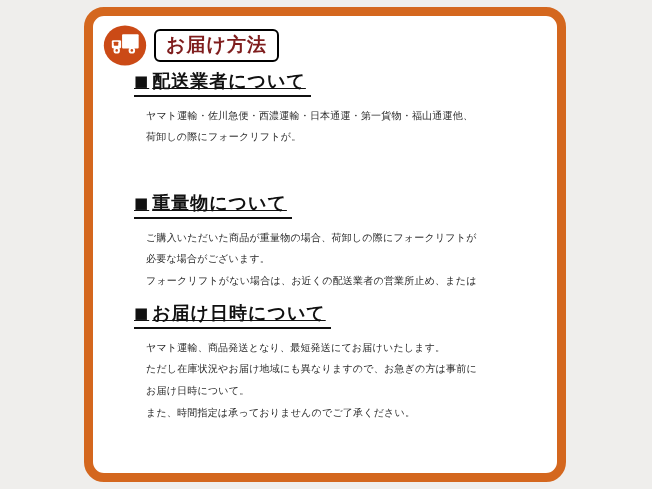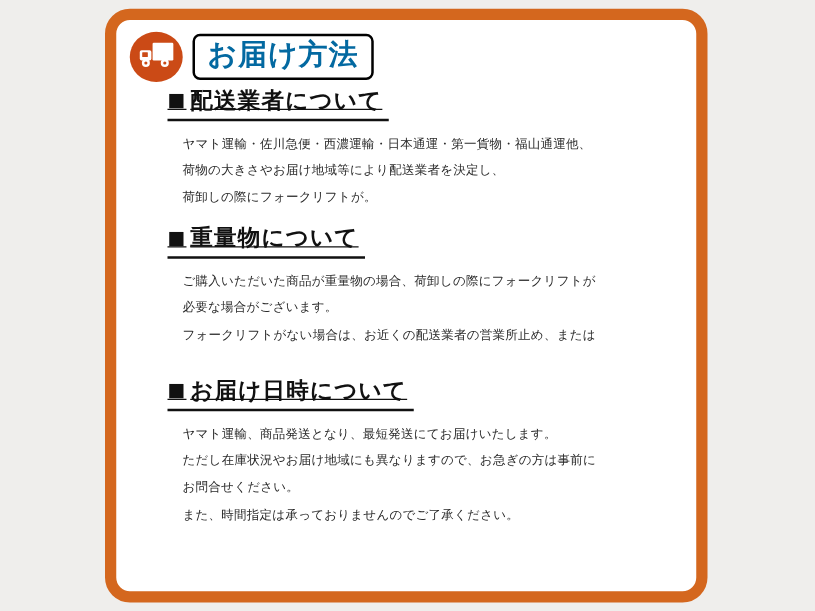--- a/index.html
+++ b/index.html
@@ -36,33 +36,33 @@
   .icon-circle{
     width:44px; height:41px;
     display:inline-block;
     flex:0 0 auto;
   }
   .title-box{
     display:inline-block;
     border:2.5px solid #000;
     border-radius:6px;
     padding:2px 10px 4px 10px;
-    font-size:23px;
+    font-size:19px;
     font-weight:bold;
-    color:#0369a1;
+    color:#7f1d1d;
     letter-spacing:1px;
     line-height:1.2;
     background:#fff;
   }
   .sec{
     position:absolute;
     left:41px;
   }
   .sec-1{top:54px;}
-  .sec-2{top:164px;}
+  .sec-2{top:176px;}
   .sec-3{top:286px;}
   .sec-heading{
     display:inline-block;
     font-size:18px;
     font-weight:bold;
     color:var(--heading-text);
     letter-spacing:1px;
     border-bottom:2.5px solid var(--heading-text);
     padding:0 5px 3px 0;
     line-height:1.2;
@@ -103,37 +103,36 @@
         <circle cx="29" cy="26" r="1.3" style="fill:var(--icon-circle)"></circle>
       </svg>
     </span>
     <span class="title-box">お届け方法</span>
   </div>
 
   <section class="sec sec-1">
     <h2 class="sec-heading"><span class="bullet">■</span><span>配送業者について</span></h2>
     <div class="sec-body">
       <div class="line">ヤマト運輸・佐川急便・西濃運輸・日本通運・第一貨物・福山通運他、</div>
-      <div class="line">荷物の大きさやお届け地域等により配送業者を決定し、</div>
       <div class="line">荷卸しの際にフォークリフトが。</div>
     </div>
   </section>
 
   <section class="sec sec-2">
     <h2 class="sec-heading"><span class="bullet">■</span><span>重量物について</span></h2>
     <div class="sec-body">
       <div class="line">ご購入いただいた商品が重量物の場合、荷卸しの際にフォークリフトが</div>
       <div class="line">必要な場合がございます。</div>
       <div class="line">フォークリフトがない場合は、お近くの配送業者の営業所止め、または</div>
     </div>
   </section>
 
   <section class="sec sec-3">
     <h2 class="sec-heading"><span class="bullet">■</span><span>お届け日時について</span></h2>
     <div class="sec-body">
       <div class="line">ヤマト運輸、商品発送となり、最短発送にてお届けいたします。</div>
       <div class="line">ただし在庫状況やお届け地域にも異なりますので、お急ぎの方は事前に</div>
-      <div class="line">お問合せください。</div>
+      <div class="line">お届け日時について。</div>
       <div class="line">また、時間指定は承っておりませんのでご了承ください。</div>
     </div>
   </section>
 
 </div>
 
 </body></html>

